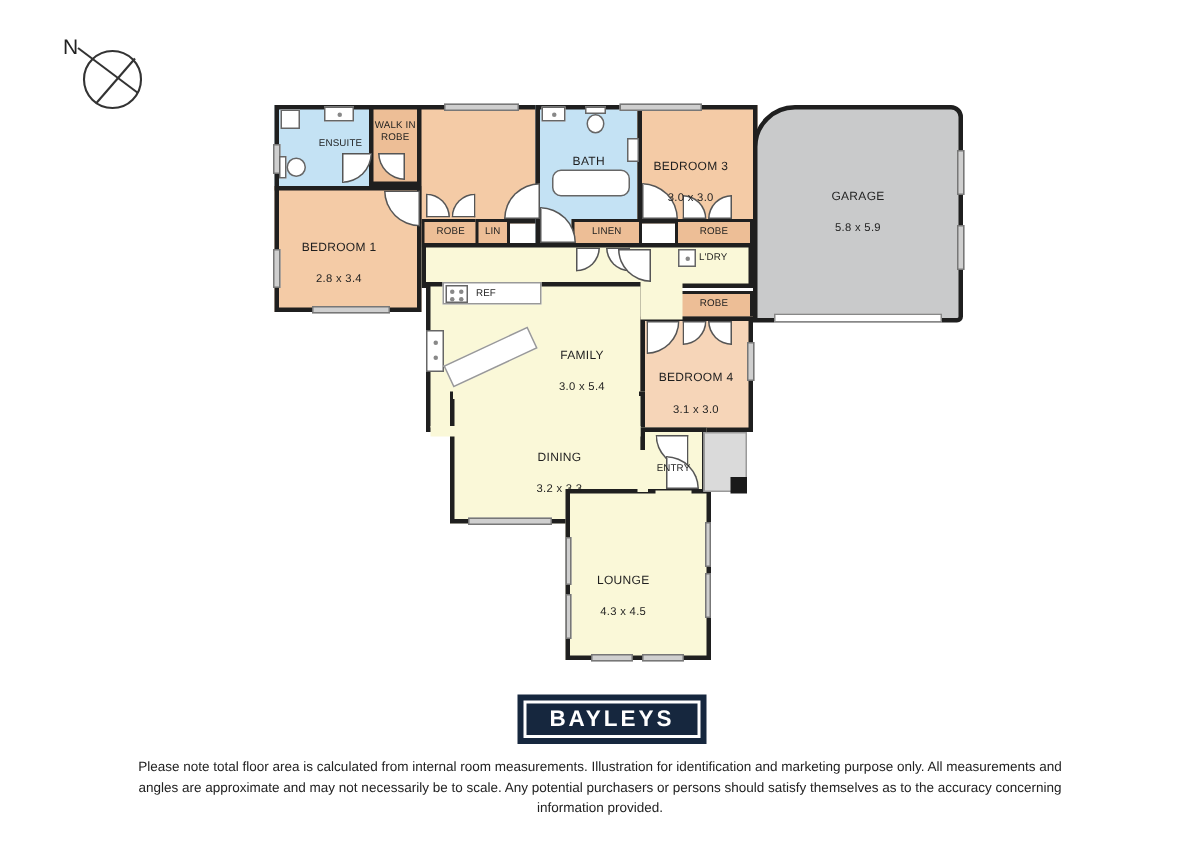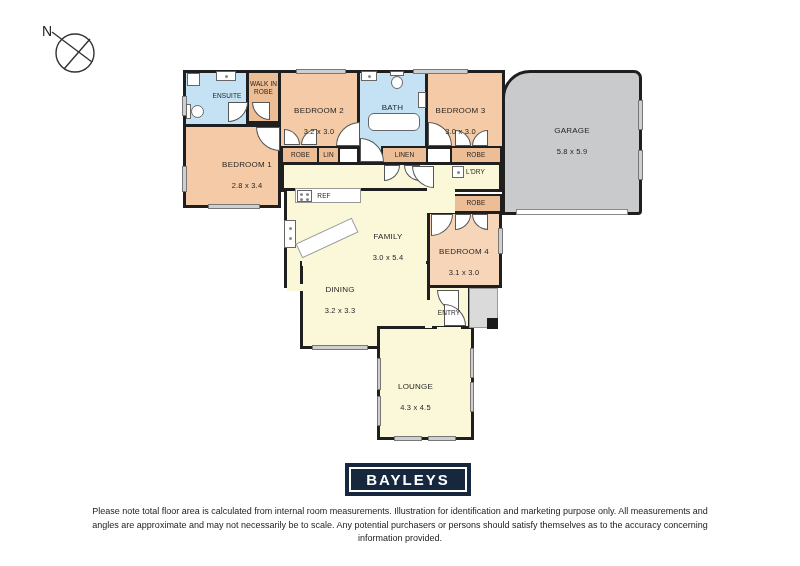--- a/index.html
+++ b/index.html
@@ -141,53 +141,49 @@
   </div>
   <div class="fix" style="left:284px;top:220px;width:12px;height:28px;">
       <div class="dot" style="left:4px;top:6px;"></div>
       <div class="dot" style="left:4px;top:16px;"></div>
     </div>
   <div class="fix" style="left:296px;top:230px;width:62px;height:16px;border-color:#999;transform:rotate(-25deg);"></div>
 
   <div class="lbl sm" style="left:197px;top:92px;width:60px;">ENSUITE</div>
   <div class="lbl sm" style="left:245px;top:80px;width:37px;">WALK IN
 ROBE</div>
-  <div class="lbl" style="left:280px;top:96px;width:78px;">
-    <span>BEDROOM 2</span><br>
-    <span class="dims">3.2 x 3.0</span>
-  </div>
   <div class="lbl" style="left:357px;top:103px;width:71px;">BATH</div>
   <div class="lbl" style="left:425px;top:96px;width:71px;">
     <span>BEDROOM 3</span><br>
     <span class="dims">3.0 x 3.0</span>
   </div>
   <div class="lbl" style="left:502px;top:116px;width:140px;">
     <span>GARAGE</span><br>
     <span class="dims">5.8 x 5.9</span>
   </div>
-  <div class="lbl" style="left:186px;top:150px;width:80px;padding-left:21px;">
+  <div class="lbl" style="left:186px;top:150px;width:80px;">
     <span>BEDROOM 1</span><br>
     <span class="dims">2.8 x 3.4</span>
   </div>
   <div class="lbl sm" style="left:281px;top:151px;width:39px;">ROBE</div>
   <div class="lbl sm" style="left:317px;top:151px;width:23px;">LIN</div>
   <div class="lbl sm" style="left:381px;top:151px;width:47px;">LINEN</div>
   <div class="lbl sm" style="left:450px;top:151px;width:52px;">ROBE</div>
   <div class="lbl sm" style="left:466px;top:168px;width:34px;text-align:left;">L'DRY</div>
   <div class="lbl sm" style="left:313px;top:192px;width:22px;">REF</div>
   <div class="lbl" style="left:348px;top:222px;width:80px;">
     <span>FAMILY</span><br>
     <span class="dims">3.0 x 5.4</span>
   </div>
   <div class="lbl sm" style="left:450px;top:199px;width:52px;">ROBE</div>
   <div class="lbl" style="left:424px;top:237px;width:80px;">
     <span>BEDROOM 4</span><br>
     <span class="dims">3.1 x 3.0</span>
   </div>
-  <div class="lbl" style="left:300px;top:275px;width:80px;">
+  <div class="lbl" style="left:300px;top:290px;width:80px;padding-left:33px;">
     <span>DINING</span><br>
     <span class="dims">3.2 x 3.3</span>
   </div>
   <div class="lbl sm" style="left:427px;top:309px;width:44px;">ENTRY</div>
   <div class="lbl" style="left:377px;top:372px;width:77px;">
     <span>LOUNGE</span><br>
     <span class="dims">4.3 x 4.5</span>
   </div>
 
   <div id="logo">

